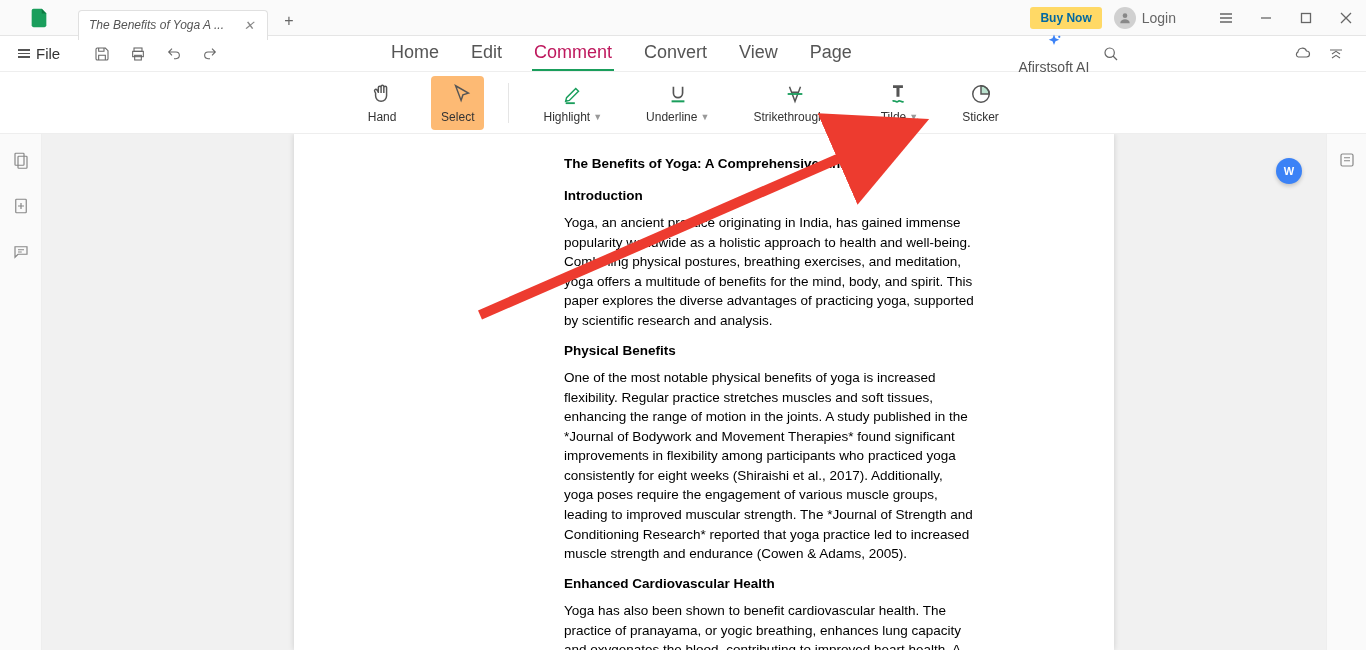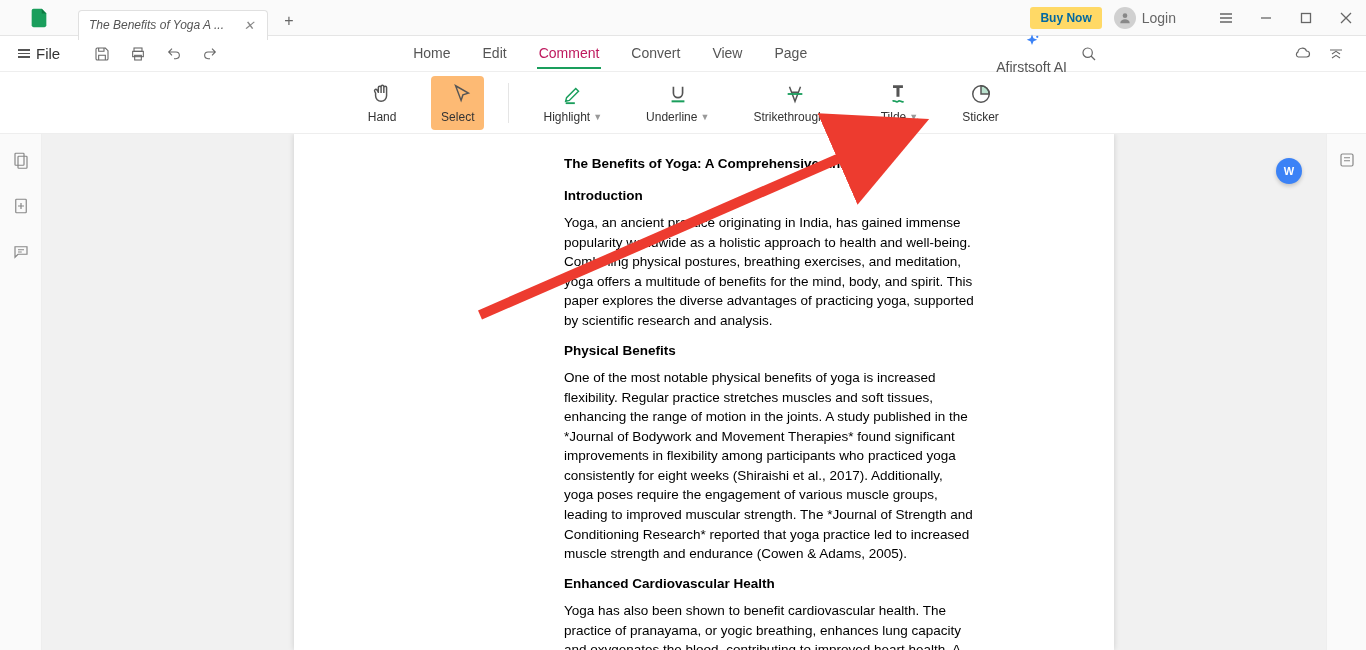--- a/index.html
+++ b/index.html
@@ -21,21 +21,21 @@
     .win-btn { width: 40px; height: 36px; display: flex; align-items: center; justify-content: center; color: #666; cursor: pointer; }
     
     
     .menu-bar { display: flex; align-items: center; height: 36px; border-bottom: 1px solid #eee; padding: 0 10px; }
     .file-menu { display: flex; align-items: center; gap: 6px; padding: 4px 8px; cursor: pointer; color: #333; font-size: 15px; }
     .hamburger { display: flex; flex-direction: column; gap: 2px; }
     .hamburger span { width: 12px; height: 1.5px; background: #555; }
     .qat { display: flex; gap: 8px; margin-left: 20px; }
     .qat-btn { width: 28px; height: 28px; display: flex; align-items: center; justify-content: center; color: #666; cursor: pointer; }
     .main-menu { display: flex; gap: 28px; margin: 0 auto; }
-    .menu-item { padding: 6px 2px; cursor: pointer; color: #555; font-size: 14px; text-align: center; }
+    .menu-item { padding: 6px 2px; cursor: pointer; color: #555; font-size: 18px; text-align: center; }
     .menu-item.active { color: #be185d; border-bottom: 2px solid #1a9e5c; font-weight: 500; }
     .ai-section { display: flex; align-items: center; gap: 8px; cursor: pointer; color: #555; font-size: 14px; flex-direction: column; }
     .ai-icon { width: 18px; height: 18px; }
     .search-btn { width: 28px; height: 28px; display: flex; align-items: center; justify-content: center; color: #666; cursor: pointer; margin-left: 8px; }
     .right-menu-icons { display: flex; gap: 10px; margin-left: auto; padding-right: 8px; }
     .rm-icon { width: 24px; height: 24px; display: flex; align-items: center; justify-content: center; color: #666; cursor: pointer; }
     
     
     .toolbar { display: flex; justify-content: center; align-items: center; height: 62px; border-bottom: 1px solid #eee; gap: 24px; padding: 0 20px; }
     .tool { display: flex; flex-direction: column; align-items: center; justify-content: center; gap: 4px; padding: 6px 10px; cursor: pointer; border-radius: 4px; min-width: 50px; }

